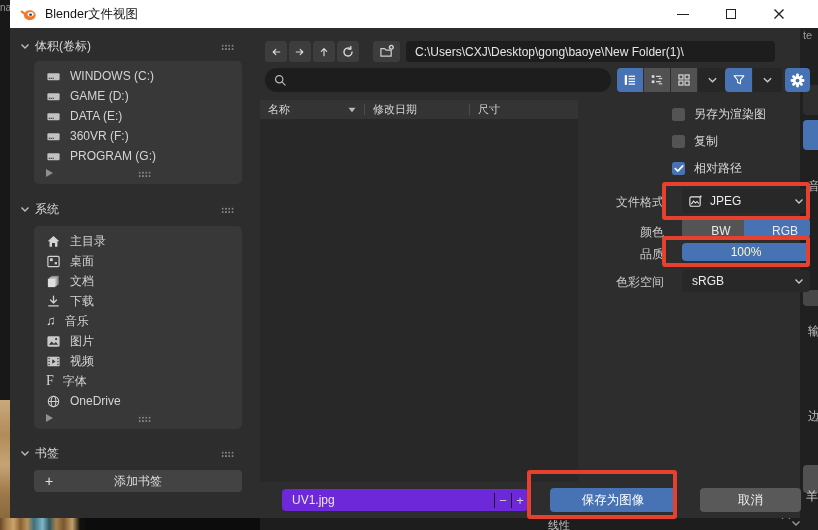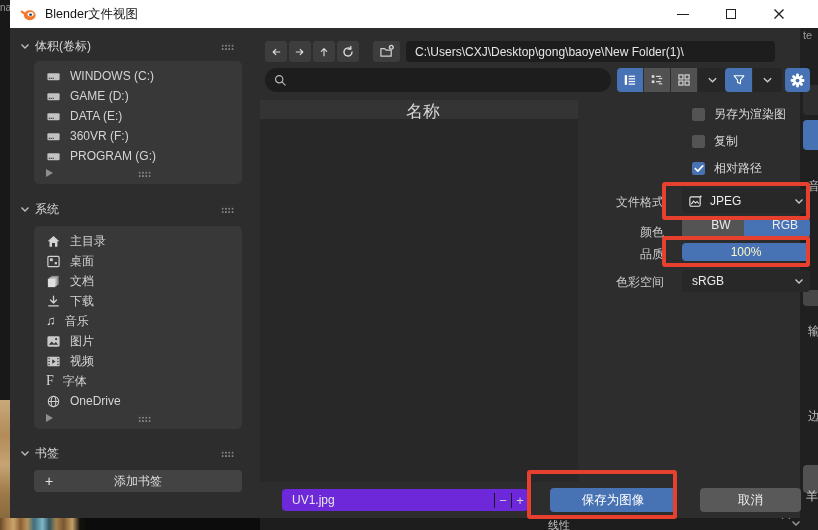--- a/index.html
+++ b/index.html
@@ -67,35 +67,35 @@
   #search-field { left:255px; top:68px; width:346px; height:24px; background:#1d1d1d;
     border-radius:12px; display:flex; align-items:center; padding-left:8px; }
   .vbtn { height:24px; display:flex; align-items:center; justify-content:center; }
   #view-group { left:607px; top:68px; display:flex; }
   #filter-group { left:715px; top:68px; display:flex; }
   #gear-btn { left:775px; top:68px; width:25px; height:24px; border-radius:4px;
     display:flex; align-items:center; justify-content:center; }
 
   
   #list-header { left:250px; top:100px; width:318px; height:19px; background:#343434;
-    display:flex; align-items:center; color:#d5d5d5; font-size:17px;flex-direction:column; }
+    display:flex; align-items:center; color:#d5d5d5; font-size:11px; }
   #list-header .div { width:1px; height:11px; background:#4c4c4c; }
   #list-body { left:250px; top:119px; width:318px; height:363px; background:#282828; }
 
   
-  .optrow { position:absolute; display:flex; align-items:center;margin-left:20px; }
+  .optrow { position:absolute; display:flex; align-items:center; }
   .cbox { width:13px; height:13px; border-radius:2.5px; background:#545454; flex:0 0 13px; }
   .cbox.checked { background:#4772b3; display:flex; align-items:center; justify-content:center; }
   .optlabel { color:#d8d8d8; font-size:12px; margin-left:9px; white-space:nowrap; }
   .field-label { position:absolute; width:94px; text-align:right; color:#cccccc; font-size:12px;
     white-space:nowrap; }
   .dropdown { position:absolute; left:672px; width:128px; background:#282828; border-radius:4px;
     display:flex; align-items:center; color:#ececec; font-size:12px; }
   .dd-chev { margin-left:auto; margin-right:6px; }
-  .seg { height:20px; display:flex; align-items:flex-start; justify-content:center; color:#ebebeb;
+  .seg { height:20px; display:flex; align-items:flex-end; justify-content:center; color:#ebebeb;
     font-size:12px;padding-left:16px; }
   #slider-quality { left:672px; top:243px; width:128px; height:18px; background:#4772b3;
     border-radius:4px; color:#fef9c3; font-size:12px; display:flex; align-items:center;
     justify-content:center; }
 
   
   #filename-group { left:272px; top:489px; height:22px; display:flex; background:#6d28d9;
     border-radius:4px; overflow:hidden;align-items:center; }
   #filename-field { width:212px; display:flex; align-items:center; padding-left:10px;
     color:#e8e8e8; font-size:12px; }

